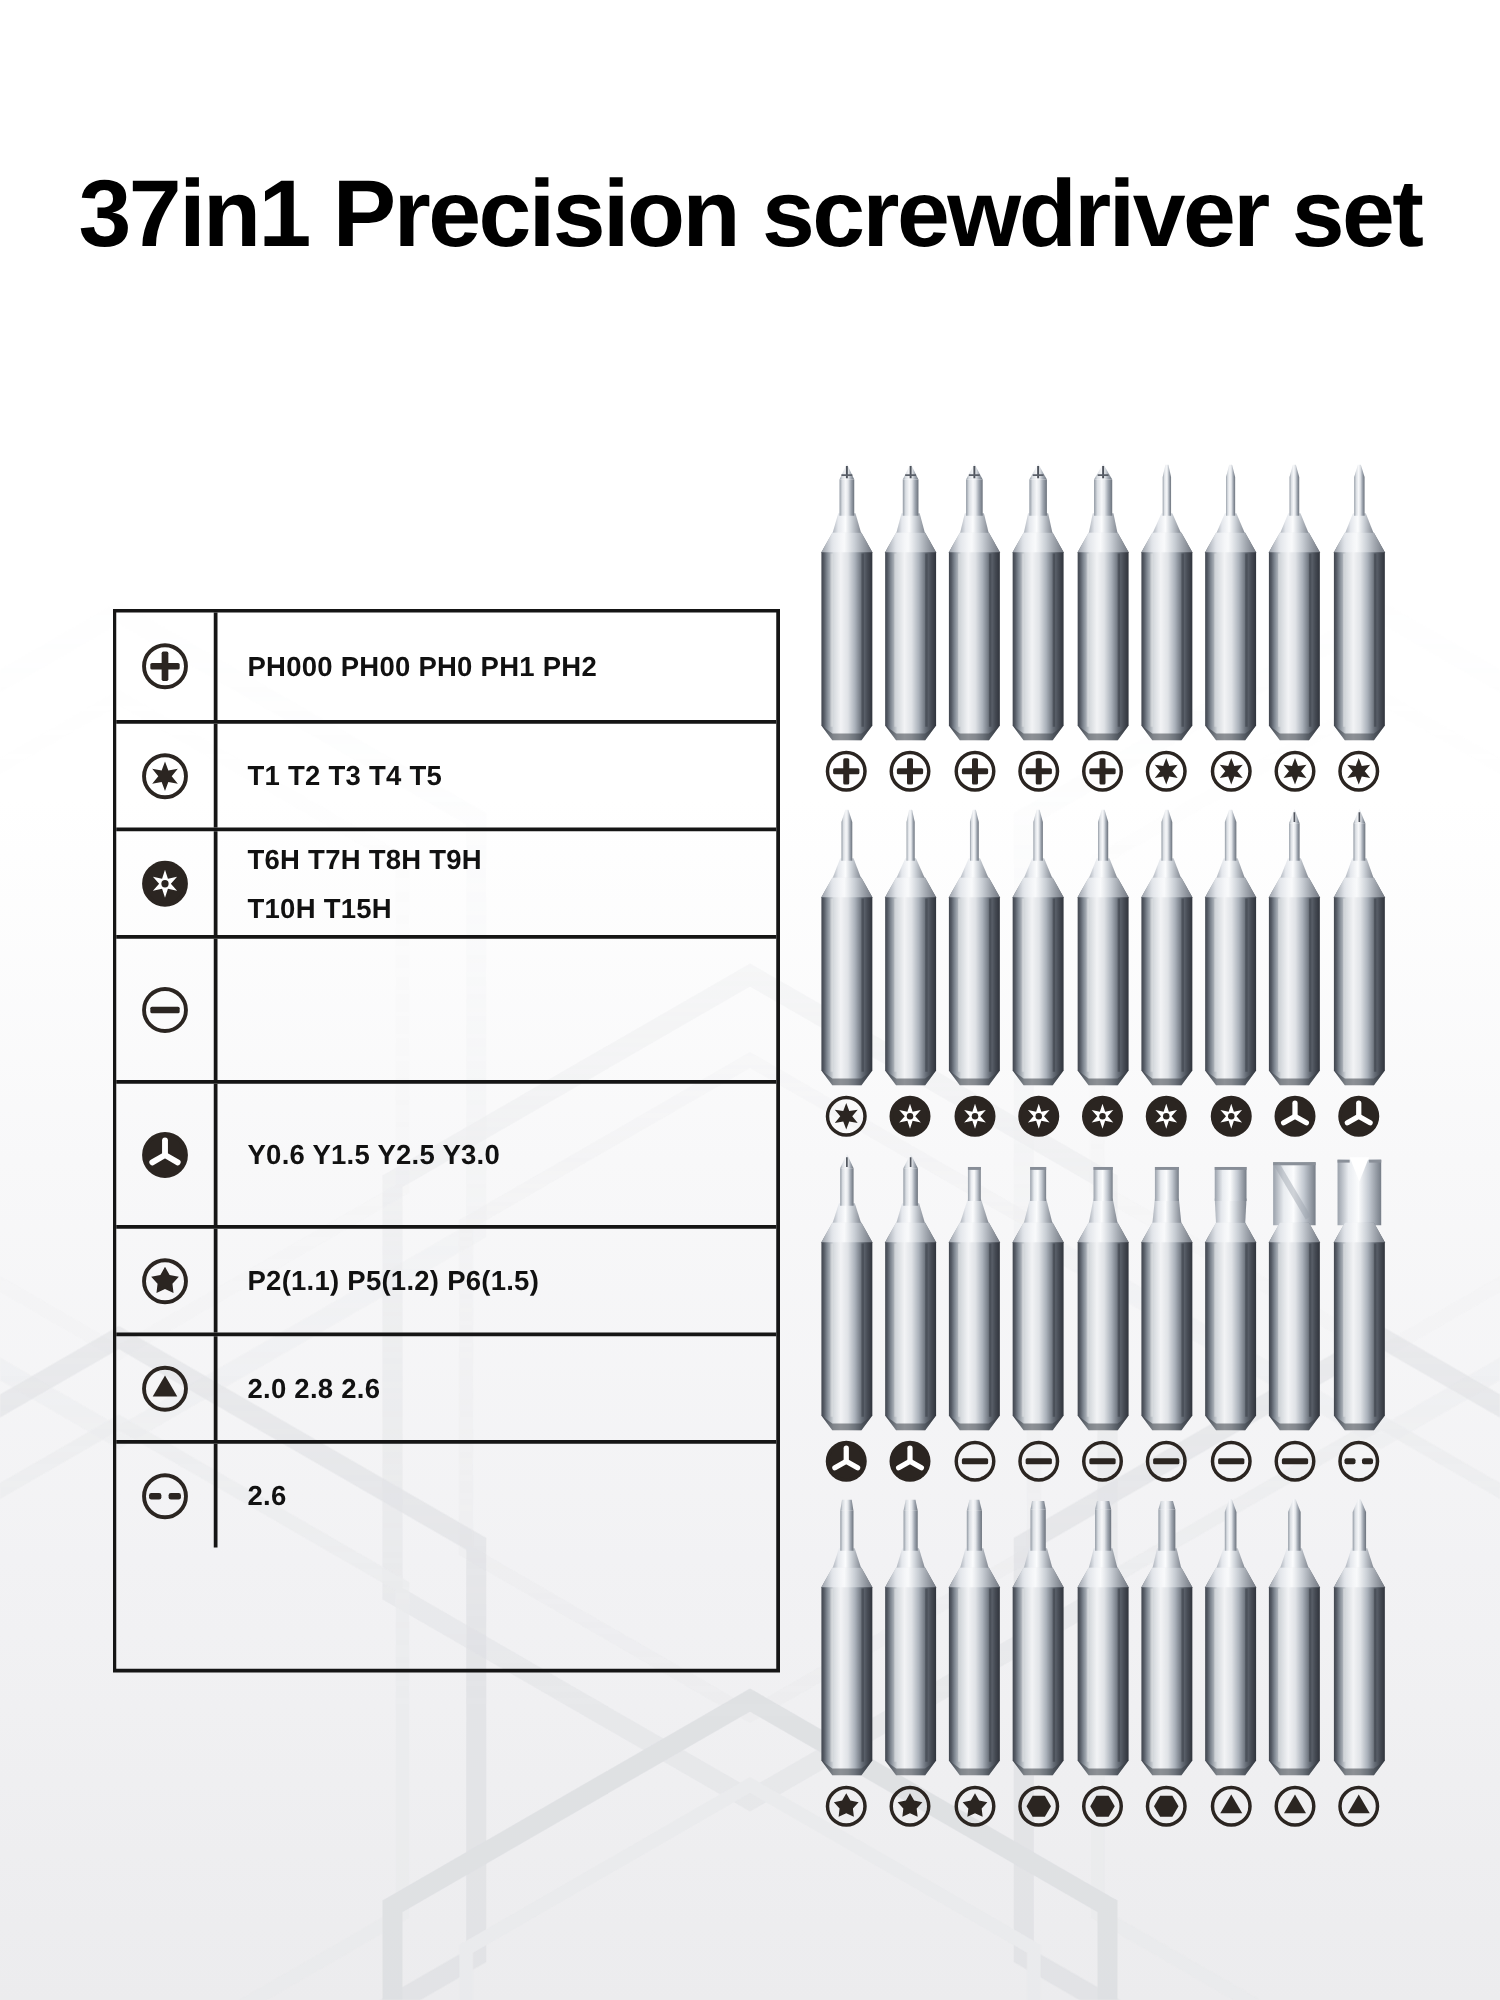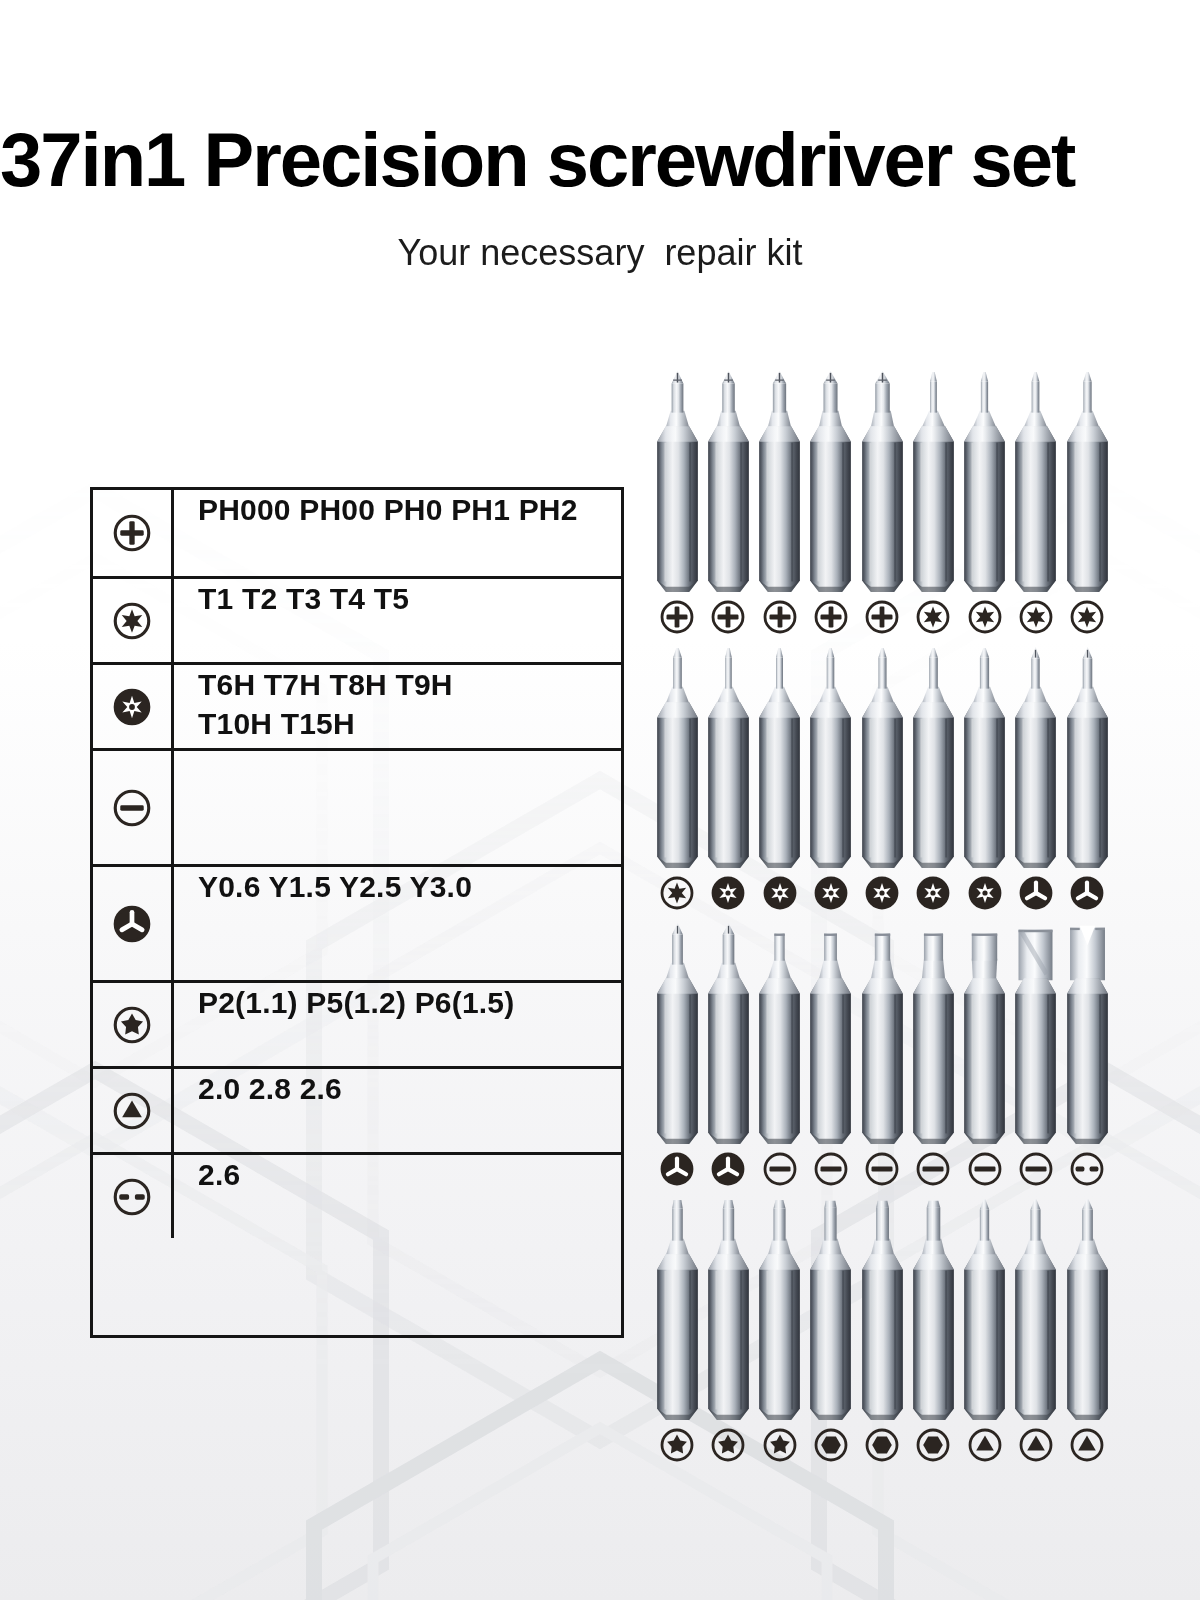--- a/index.html
+++ b/index.html
@@ -9,41 +9,41 @@
     font-family:"Liberation Sans",sans-serif;
   }
   .hexbg{
     position:absolute;left:0;top:0;width:1200px;height:1600px;
     -webkit-mask-image:linear-gradient(180deg,rgba(0,0,0,0) 380px,rgba(0,0,0,0.35) 720px,rgba(0,0,0,0.75) 1080px,#000 1380px);
             mask-image:linear-gradient(180deg,rgba(0,0,0,0) 380px,rgba(0,0,0,0.35) 720px,rgba(0,0,0,0.75) 1080px,#000 1380px);
   }
   .hex-outer{fill:none;stroke:#dcdee1;stroke-width:16;}
   .hex-inner{fill:none;stroke:#e9eaec;stroke-width:11;}
   .title{
-    position:absolute;left:0;right:0;top:116px;
+    position:absolute;left:0;right:0;top:128px;text-align:center;
     font-size:76px;font-weight:700;letter-spacing:-2px;color:#000;
   }
   .subtitle{
     position:absolute;left:0;right:0;top:232px;text-align:center;
     font-size:36px;font-weight:400;color:#1c1c1c;white-space:pre-wrap;
   }
   .spec-table{
     position:absolute;left:90px;top:487px;width:528px;
     border:3.5px solid #151515;
     display:grid;
     grid-template-rows:86px 86px 86px 116px 116px 86px 86px 86px 97px;
     background:transparent;
   }
   .spec-row{display:flex;border-top:3px solid #151515;min-width:0;}
   .spec-row:first-child{border-top:none;}
   .icon-cell{flex:0 0 78px;border-right:3px solid #151515;display:flex;align-items:center;justify-content:center;}
   .icon-cell svg{width:38px;height:38px;display:block;}
   .label-cell{
-    flex:1;display:flex;flex-direction:column;
-    padding-left:24px;font-size:30px;font-weight:700;color:#111;line-height:39px;letter-spacing:.2px;
+    flex:1;display:flex;flex-direction:column;justify-content:center;
+    padding-left:24px;font-size:22px;font-weight:700;color:#111;line-height:39px;letter-spacing:.2px;
   }
   .bit-group{position:absolute;left:652px;width:460px;}
   .bits-row{display:flex;justify-content:space-between;height:228px;}
   .bit-slot{width:50px;display:flex;justify-content:center;align-items:flex-end;}
   .bit-slot svg{width:49px;height:228px;display:block;}
   .icons-row{display:flex;justify-content:space-between;margin-top:4px;}
   .icon-slot{width:50px;display:flex;justify-content:center;}
   .icon-slot svg{width:34px;height:34px;display:block;}
   .defs-holder{position:absolute;width:0;height:0;overflow:hidden;}
 </style>
@@ -114,21 +114,20 @@
         <polygon class="hex-inner" points="1105,1138 1332,1269 1332,1531 1105,1662 878,1531 878,1269"></polygon>
       </g>
       <g opacity="1">
         <polygon class="hex-outer" points="600,1360 886,1525 886,1855 600,2020 314,1855 314,1525"></polygon>
         <polygon class="hex-inner" points="600,1428 827,1559 827,1821 600,1952 373,1821 373,1559"></polygon>
       </g>
     </g>
   </svg>
 
   <div class="title">37in1 Precision screwdriver set</div>
-  <div class="subtitle">Your necessary  repair kit</div>
 
   <div class="spec-table" id="spec-table">
       <div class="spec-row">
         <div class="icon-cell">
           <svg viewBox="0 0 34 34">
             <circle cx="17" cy="17" r="15" fill="#ffffff" fill-opacity="0.01" stroke="#2b2521" stroke-width="2.8"></circle>
             <rect x="6.5" y="14.6" width="21" height="4.8" rx="1.2" fill="#2b2521"></rect>
             <rect x="14.6" y="6.5" width="4.8" height="21" rx="1.2" fill="#2b2521"></rect>
           </svg>
         </div>

